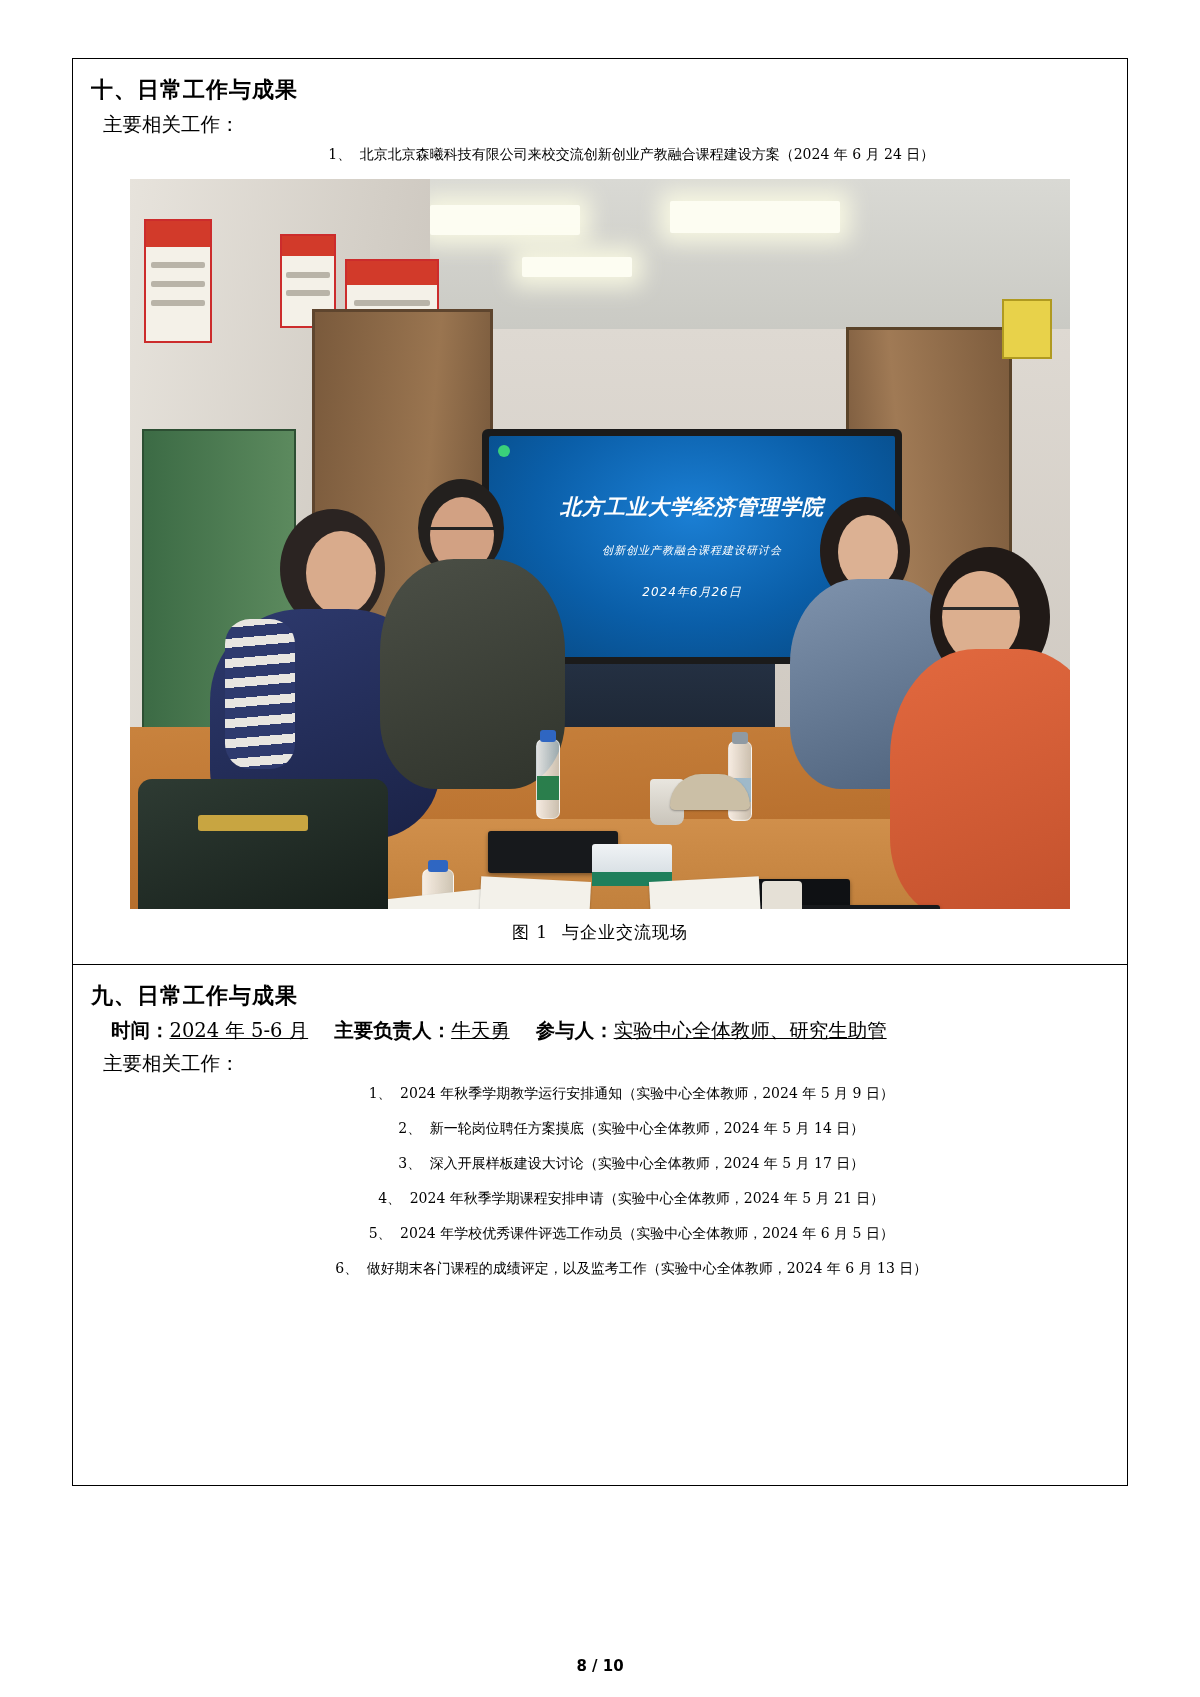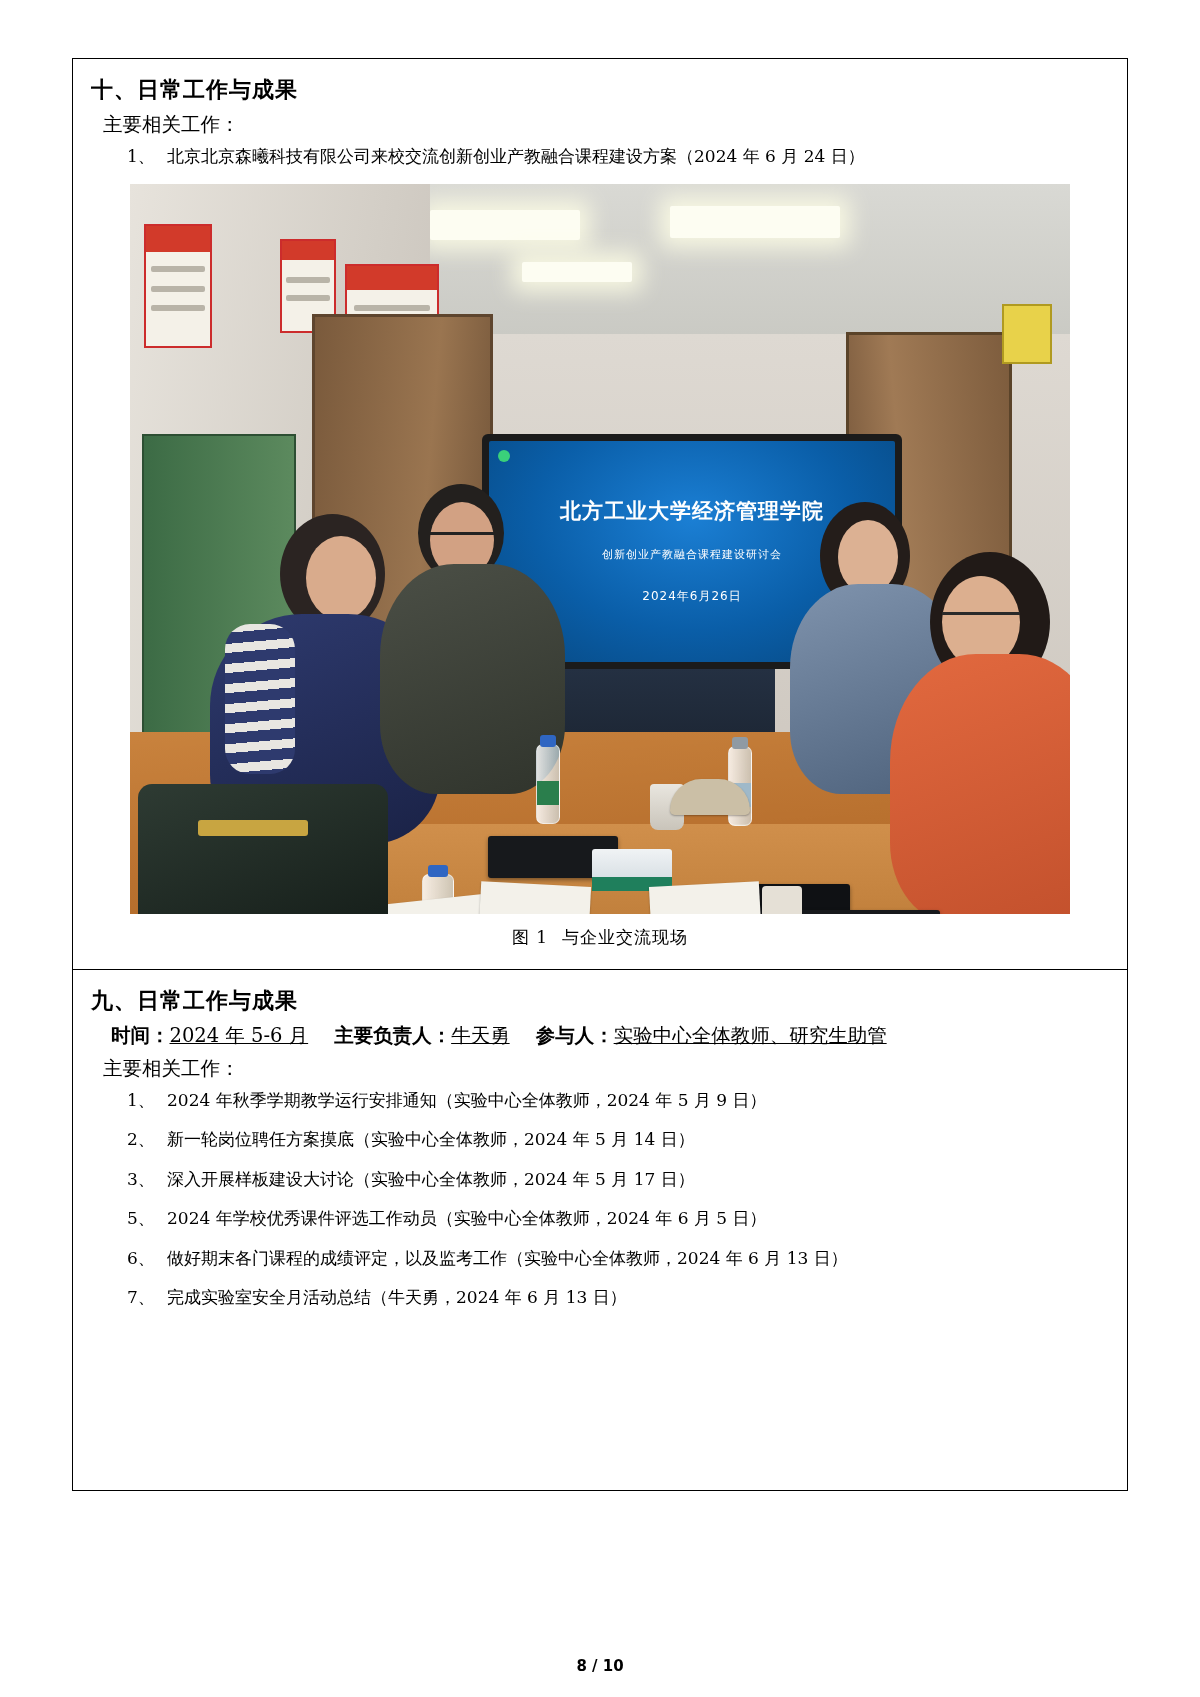--- a/index.html
+++ b/index.html
@@ -50,23 +50,24 @@
   .ul { text-decoration: underline; }
   .gap-sm { display: inline-block; width: 26px; }
   .gap-xs { display: inline-block; width: 14px; }
 
   .work-head {
     font-size: 19.5px;
     font-weight: normal;
     margin: 6px 0 6px 30px;
   }
   .item {
-    font-size: 17px;
+    font-size: 14px;
     margin: 0 0 14px 54px;
     line-height: 1.5;
+    text-align: center;
   }
   .item .num { display: inline-block; width: 40px; }
 
   .photo-wrap {
     margin: 6px auto 0 auto;
     width: 940px;
   }
   .photo {
     width: 940px;
     height: 730px;
@@ -132,20 +133,21 @@
   .screen-frame {
     position:absolute; left:352px; top:250px; width:420px; height:235px;
     background:#1b1b1b; border-radius:6px; padding:7px; box-sizing:border-box;
   }
   .screen {
     width:100%; height:100%;
     background: radial-gradient(ellipse at 50% 35%, #1b7fd4 0%, #0a5ea8 55%, #07477f 100%);
     display:flex; flex-direction:column; align-items:center; justify-content:center;
     color:#fff; font-family:"DejaVu Sans","Liberation Sans",sans-serif;
     border-radius:2px;
+    font-style:italic;
   }
   .screen .s1 { font-size:21px; font-weight:bold; letter-spacing:1px; }
   .screen .s2 { font-size:11px; margin-top:22px; letter-spacing:1px;}
   .screen .s3 { font-size:12px; margin-top:26px; letter-spacing:1px;}
   .screen-dot { position:absolute; left:16px; top:16px; width:12px; height:12px; border-radius:50%; background:#3ad07a;}
   .cabinet-dark {
     position:absolute; left:345px; top:485px; width:300px; height:95px;
     background:linear-gradient(#243042,#1b2431);
   }
   .table {
@@ -341,26 +343,26 @@
       <div class="item">
         <span class="num">1、</span><span>2024 年秋季学期教学运行安排通知（实验中心全体教师，2024 年 5 月 9 日）</span>
       </div>
       <div class="item">
         <span class="num">2、</span><span>新一轮岗位聘任方案摸底（实验中心全体教师，2024 年 5 月 14 日）</span>
       </div>
       <div class="item">
         <span class="num">3、</span><span>深入开展样板建设大讨论（实验中心全体教师，2024 年 5 月 17 日）</span>
       </div>
       <div class="item">
+        <span class="num">4、</span><span>2024 年秋季学期课程安排申请（实验中心全体教师，2024 年 5 月 21 日）</span>
+      </div>
+      <div class="item">
         <span class="num">5、</span><span>2024 年学校优秀课件评选工作动员（实验中心全体教师，2024 年 6 月 5 日）</span>
       </div>
       <div class="item">
         <span class="num">6、</span><span>做好期末各门课程的成绩评定，以及监考工作（实验中心全体教师，2024 年 6 月 13 日）</span>
-      </div>
-      <div class="item">
-        <span class="num">7、</span><span>完成实验室安全月活动总结（牛天勇，2024 年 6 月 13 日）</span>
       </div>
     </div>
 
   </div>
 
   <div class="footer">8 / 10</div>
 </div>
 
 </body></html>

